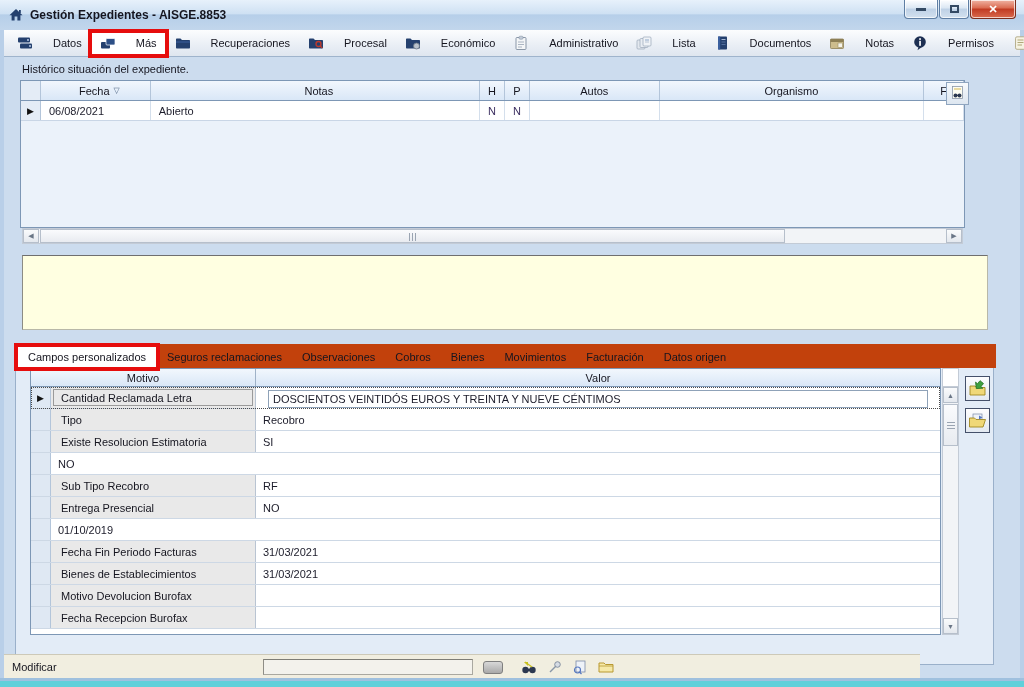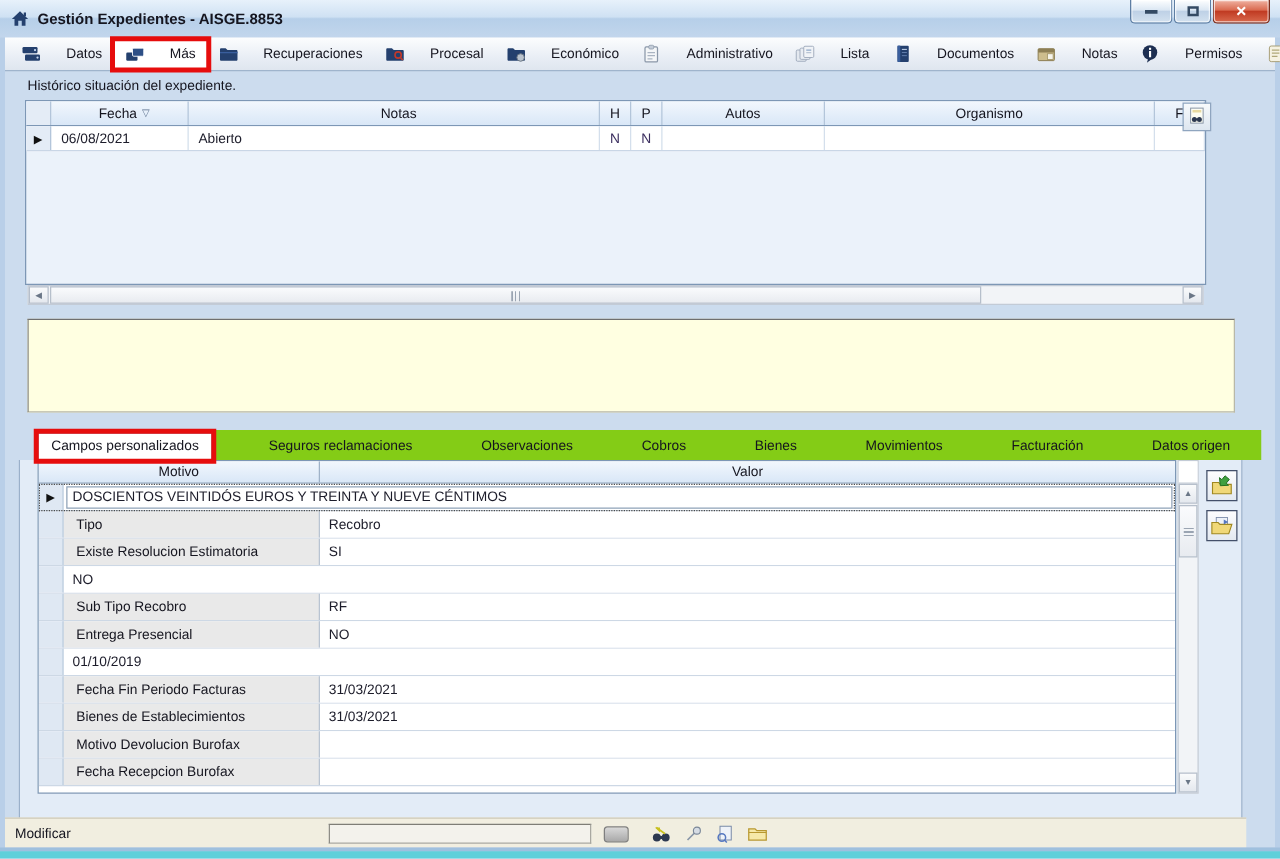--- a/index.html
+++ b/index.html
@@ -68,62 +68,62 @@
     border:1px solid #b6bfcb; position:relative; }
   .h-thumb::after { content:""; position:absolute; left:50%; top:3px; width:8px; height:8px; margin-left:-4px;
     background:repeating-linear-gradient(90deg,#9aa4b2 0 1px,transparent 1px 3px); }
   .h-spacer { flex:1; }
 
   
   .memo { position:absolute; left:18px; top:225px; width:966px; height:75px; background:#ffffe1;
     border:1px solid #b8b8a8; border-top:1px solid #6f6f6f; border-left:1px solid #8c8c84; padding:4px 6px; color:#333; }
 
   
-  .tabstrip { position:absolute; left:26px; top:314px; width:979px; height:24px;
-    background:#84cc16; display:flex; align-items:flex-end;gap:35px; }
+  .tabstrip { position:absolute; left:13px; top:314px; width:979px; height:24px;
+    background:#c2410c; display:flex; align-items:flex-end; }
   .tab { padding:4px 10px 5px 10px; color:#15151f; white-space:nowrap; }
   .tab.active { background:#fff; border:1px solid #8aa4c0; border-bottom:none; position:relative; z-index:6;
     outline:4px solid #e60d0d; outline-offset:-1px; }
 
   
   .tabpanel { position:absolute; left:11px; top:338px; width:979px; height:297px; background:#e3ecf7;
     border:1px solid #9ab0ca; border-top:none; }
   .ftable { position:absolute; left:26px; top:338px; width:911px; height:267px; background:#fff;
     border:1px solid #7d97b5; overflow:hidden; }
   .f-head { display:flex; height:18px; background:linear-gradient(#f2f7fd,#d9e7f7); border-bottom:1px solid #7d97b5; }
   .f-head .hc { display:flex; align-items:center; justify-content:center; color:#15151f; }
   .fh-campo { width:225px; border-right:1px solid #9fb2c8; }
   .fh-valor { flex:1; }
   .fr { display:flex; height:22px; border-bottom:1px solid #cdd8e5; }
   .fr .fsel { width:20px; background:#dfe8f3; border-right:1px solid #b3c5da; display:flex; align-items:center; justify-content:center; }
   .fr .fcampo { width:205px; background:#e9e9e9; border-right:1px solid #b9c4d2; display:flex; align-items:center; padding-left:10px; color:#15151f; white-space:nowrap; overflow:hidden; }
   .fr .fvalor { flex:1; display:flex; align-items:center; padding-left:7px; background:#fff; white-space:nowrap; overflow:hidden; }
   .fr.selected { outline:1px dotted #4a4a4a; outline-offset:-1px; }
   .fr.selected .fcampo { box-shadow:inset 0 0 0 2px #e9e9e9, inset 0 0 0 3px rgba(90,90,90,.55); }
-  .fr.selected .fvalor { padding:2px; }
+  .fr.selected .fvalor { padding:12px; }
   .fr.selected .fvalor .editor { width:100%; height:18px; border:1px solid #8fa2b8; display:flex; align-items:center; padding-left:4px; background:#fff; }
 
   
   .vscroll { position:absolute; left:938px; top:338px; width:17px; height:267px; background:#f2f4f7; border:1px solid #c3cbd6;
     display:flex; flex-direction:column; }
   .v-headgap { height:18px; background:#fff; border-bottom:1px solid #c3cbd6; }
   .vsb-btn { width:15px; height:16px; background:linear-gradient(#fafbfc,#e4e8ee); border:1px solid #b6bfcb;
     display:flex; align-items:center; justify-content:center; color:#6a7686; font-size:7px; }
   .v-thumb { width:15px; height:42px; margin-top:1px; background:linear-gradient(#fafbfd,#e8ebf0); border:1px solid #b6bfcb; position:relative; }
   .v-thumb::after { content:""; position:absolute; top:50%; left:3px; height:8px; width:8px; margin-top:-4px;
     background:repeating-linear-gradient(0deg,#9aa4b2 0 1px,transparent 1px 3px); }
   .v-spacer { flex:1; }
 
   
   .side-btns { position:absolute; left:961px; top:346px; display:flex; flex-direction:column; gap:7px; }
   .side-btn { width:25px; height:25px; border:1px solid #44506a; background:linear-gradient(#fdfdfe,#e3e9f1);
     display:flex; align-items:center; justify-content:center; }
 
   
-  .statusbar { position:absolute; left:0; top:624px; width:993px; height:24px; background:#f1eee0;
+  .statusbar { position:absolute; left:0; top:624px; width:916px; height:24px; background:#f1eee0;
     border-top:1px solid #cdc9b8; display:flex; align-items:center; }
   .status-mode { position:absolute; left:8px; color:#15151f; }
   .progress-box { position:absolute; left:259px; top:4px; width:210px; height:16px; background:#f3f2ec;
     border:1px solid #a9a8a0; border-top-color:#7e7d76; border-left-color:#8e8d86; }
   .keypad { position:absolute; left:479px; top:6px; width:20px; height:13px; background:linear-gradient(#d8d8d8,#a9a9a9);
     border:1px solid #7f7f7f; border-radius:3px; }
   .status-icons { position:absolute; left:516px; top:3px; display:flex; gap:9px; align-items:center; }
 
   .bottom-line { position:absolute; left:0; top:678px; width:1024px; height:3px; background:#9fc0de; }
   .teal-edge { position:absolute; left:0; top:681px; width:1024px; height:6px; background:#5fd0da; }
@@ -368,20 +368,21 @@
     <div class="ftable">
       <div class="f-head">
         <div class="hc fh-campo">Motivo</div>
         <div class="hc fh-valor">Valor</div>
       </div>
 
       <div class="fr selected">
         <div class="fsel">
             <span class="row-marker">▶</span>
           </div>
+        <div class="fcampo">Cantidad Reclamada Letra</div>
         <div class="fvalor">
             <div class="editor">DOSCIENTOS VEINTIDÓS EUROS  Y TREINTA Y NUEVE CÉNTIMOS</div>
           </div>
       </div>
       <div class="fr">
         <div class="fsel"></div>
         <div class="fcampo">Tipo</div>
         <div class="fvalor">Recobro</div>
       </div>
       <div class="fr">

